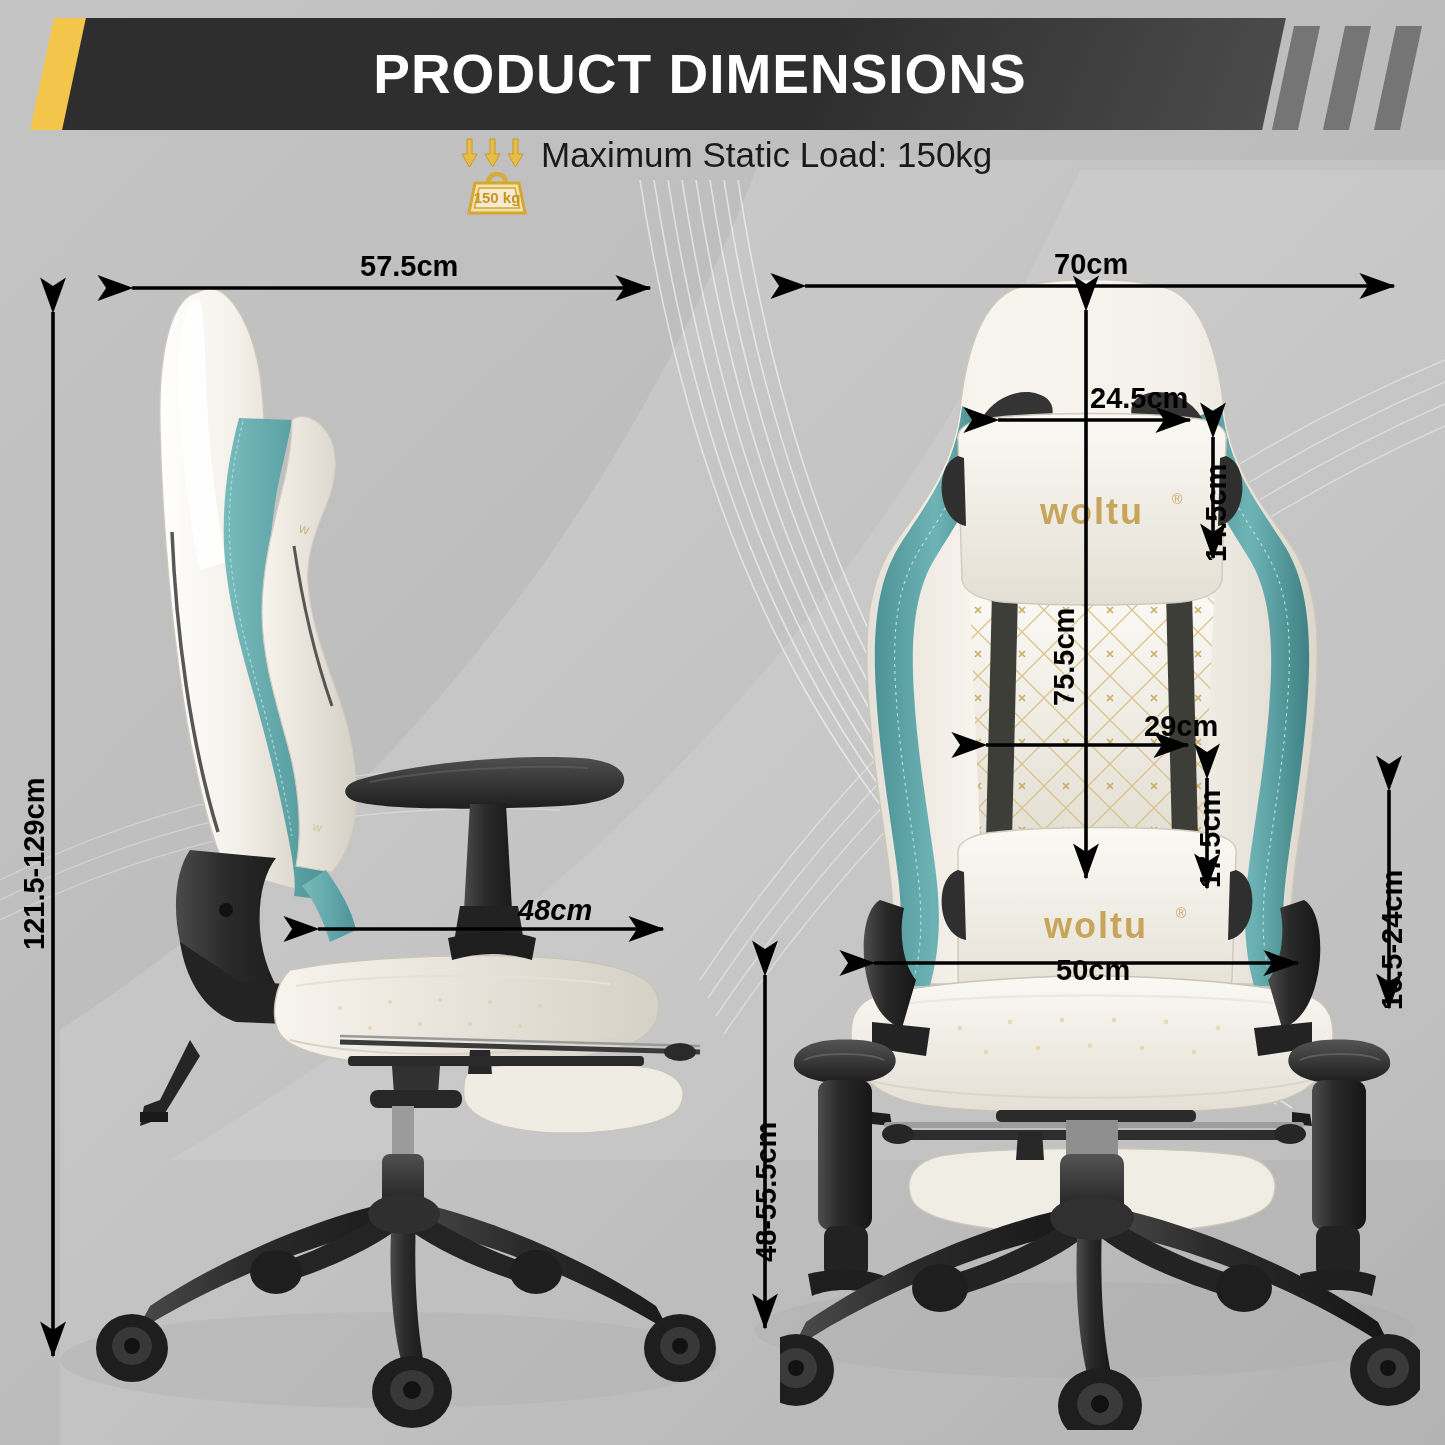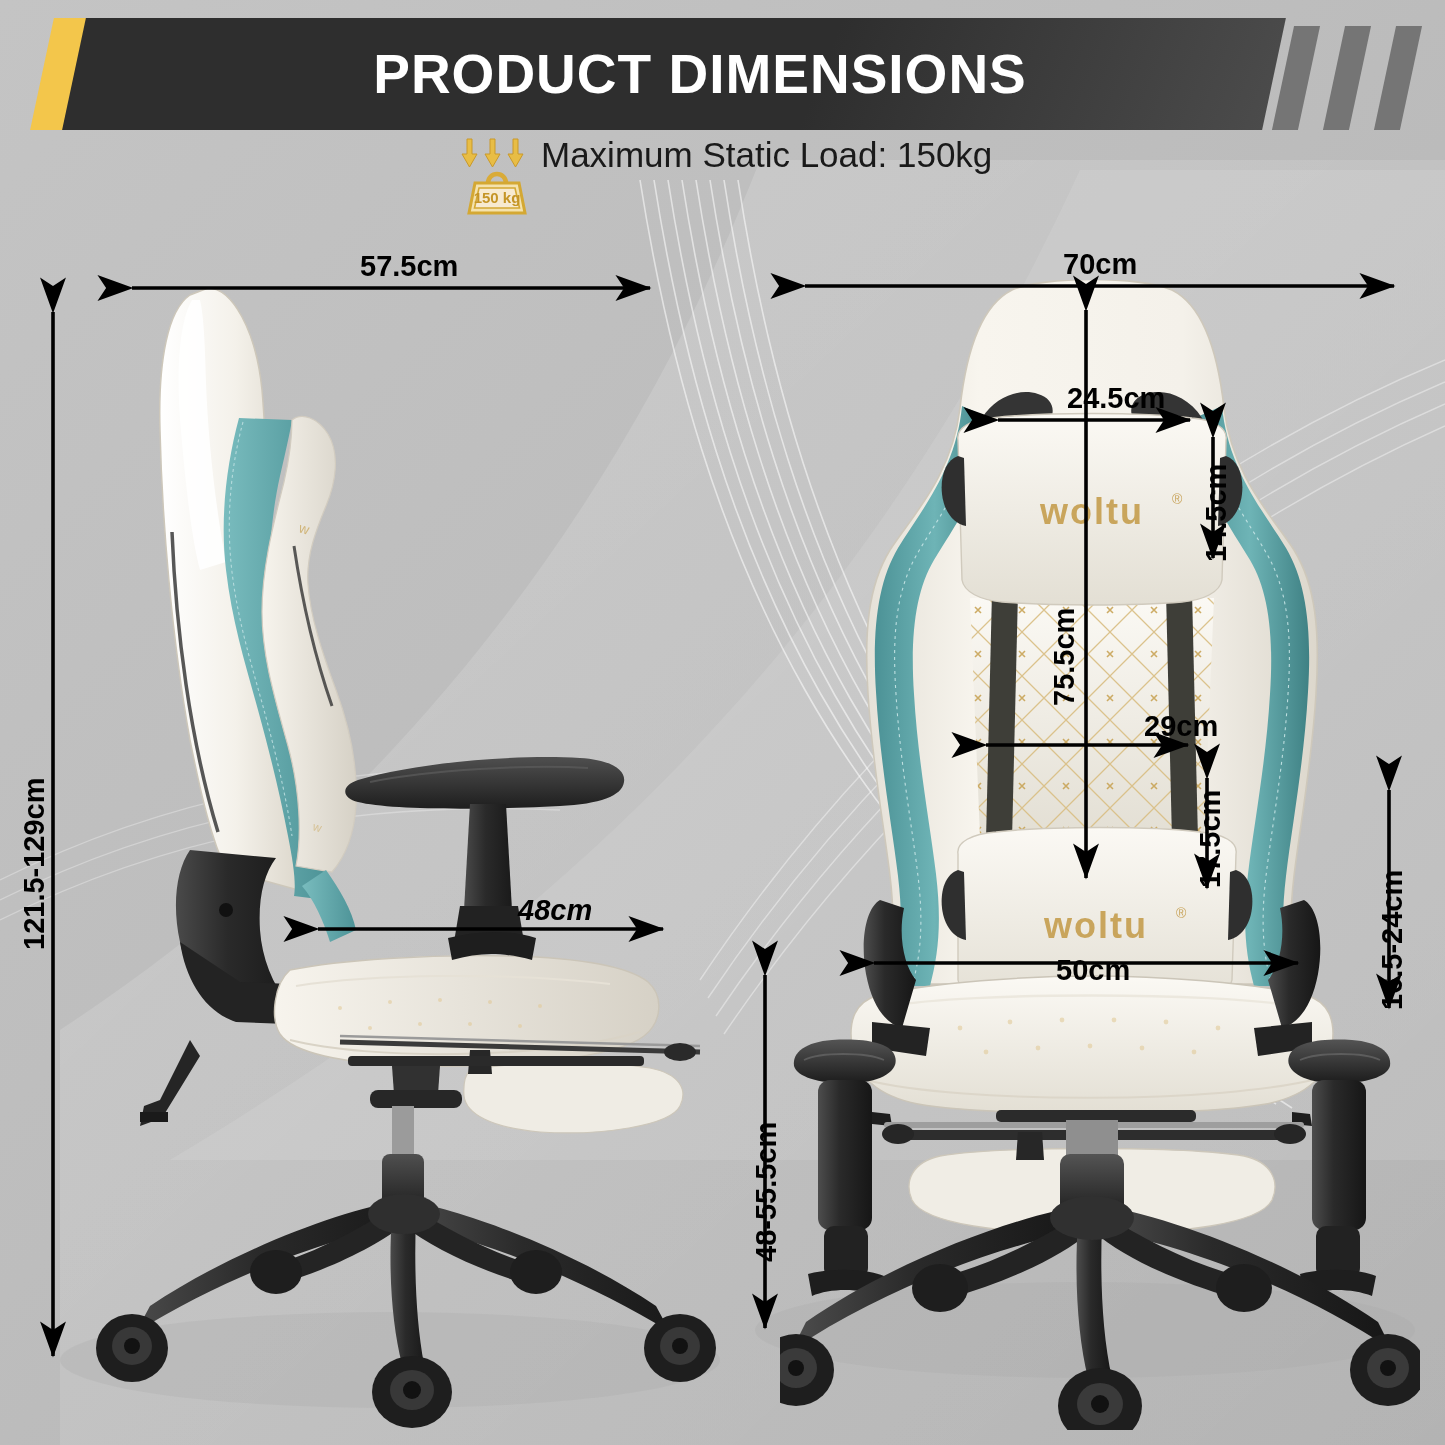--- a/index.html
+++ b/index.html
@@ -575,23 +575,23 @@
       <line x1="765" y1="975" x2="765" y2="1328"></line>
     </g>
   </svg>
 
   <div class="dim" style="left:360px; top:252px;">57.5cm</div>
 
   <div class="dim vert" style="left:20px; top:950px;">121.5-129cm</div>
 
   <div class="dim" style="left:518px; top:896px;font-style:italic;">48cm</div>
 
-  <div class="dim" style="left:1054px; top:250px;margin-left:9px;">70cm</div>
-
-  <div class="dim" style="left:1067px; top:384px;">24.5cm</div>
+  <div class="dim" style="left:1054px; top:250px;">70cm</div>
+
+  <div class="dim" style="left:1090px; top:384px;">24.5cm</div>
 
   <div class="dim vert" style="left:1202px; top:562px;">14.5cm</div>
 
   <div class="dim vert" style="left:1050px; top:706px;">75.5cm</div>
 
   <div class="dim" style="left:1144px; top:712px;">29cm</div>
 
   <div class="dim vert" style="left:1196px; top:888px;">17.5cm</div>
 
   <div class="dim vert" style="left:1378px; top:1010px;">16.5-24cm</div>

